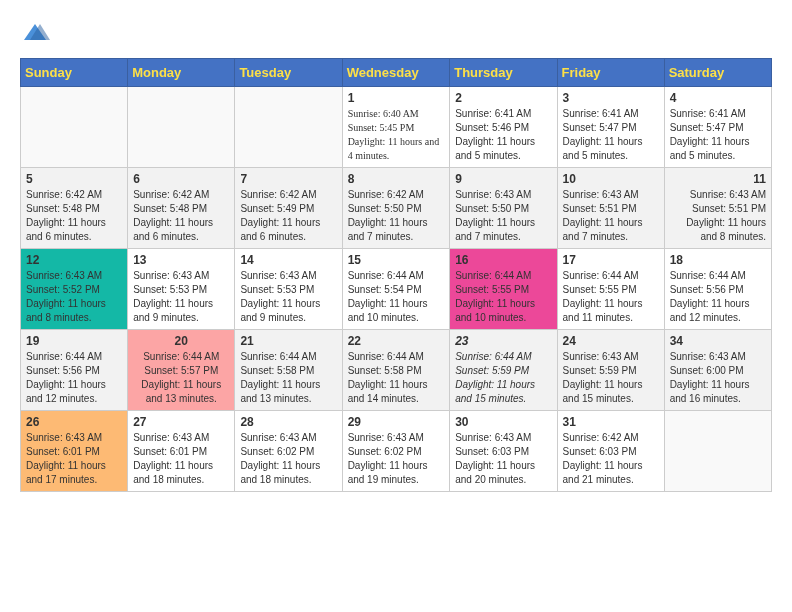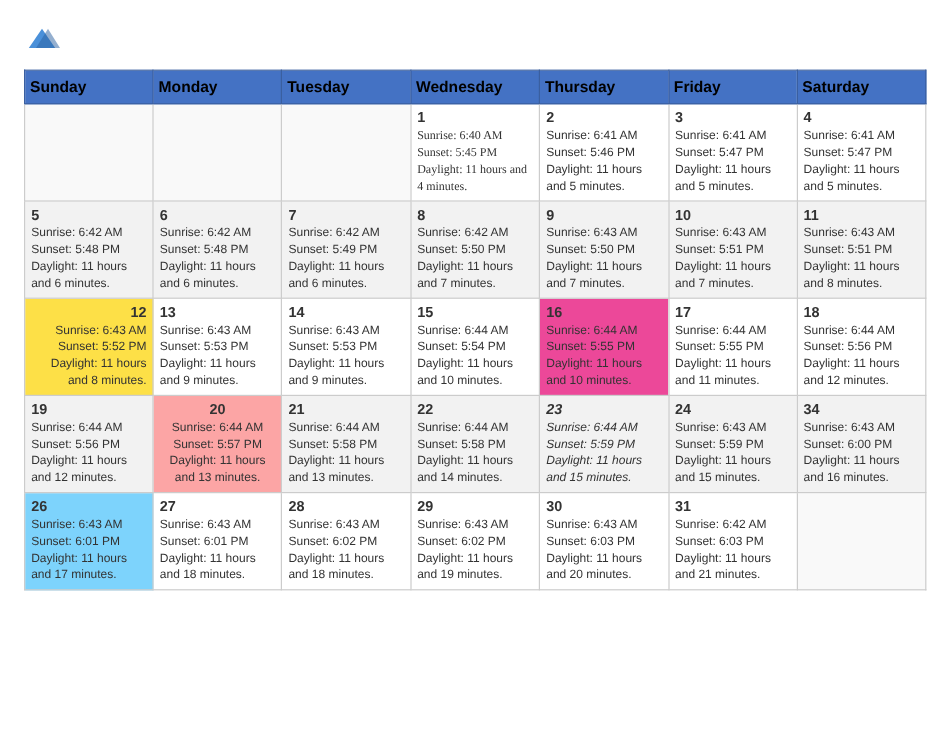--- a/index.html
+++ b/index.html
@@ -28,21 +28,21 @@
       font-size: 16px;
       color: #333;
     }
     .calendar {
       width: 100%;
       border-collapse: collapse;
       border: 1px solid #ccc;
     }
     .calendar th {
       background-color: #4472c4;
-      color: #000000;
+      color: #fde047;
       font-size: 13px;
       padding: 6px 4px;
       text-align: left;
       border: 1px solid #3a5fa0;
       font-weight: bold;
     }
     .calendar td {
       vertical-align: top;
       border: 1px solid #ccc;
       padding: 4px 5px;
@@ -175,29 +175,29 @@
           <div class="day-info" style="white-space: pre-line;">Sunrise: 6:43 AM
 Sunset: 5:50 PM
 Daylight: 11 hours and 7 minutes.</div>
         </td>
         <td style="background: rgb(242, 242, 242);">
           <span class="day-number">10</span>
           <div class="day-info" style="white-space: pre-line;">Sunrise: 6:43 AM
 Sunset: 5:51 PM
 Daylight: 11 hours and 7 minutes.</div>
         </td>
-        <td style="background: rgb(242, 242, 242);">
+        <td style="background: rgb(242, 242, 242); text-align: right;">
           <span class="day-number">11</span>
           <div class="day-info" style="white-space: pre-line;">Sunrise: 6:43 AM
 Sunset: 5:51 PM
 Daylight: 11 hours and 8 minutes.</div>
         </td>
       </tr>
       <tr>
-        <td style="background: #fde047; text-align: right;">
+        <td style="background: #14b8a6;">
           <span class="day-number">12</span>
           <div class="day-info" style="white-space: pre-line;">Sunrise: 6:43 AM
 Sunset: 5:52 PM
 Daylight: 11 hours and 8 minutes.</div>
         </td>
         <td style="background: rgb(255, 255, 255); margin-top: 20px;">
           <span class="day-number">13</span>
           <div class="day-info" style="white-space: pre-line;">Sunrise: 6:43 AM
 Sunset: 5:53 PM
 Daylight: 11 hours and 9 minutes.</div>
@@ -271,21 +271,21 @@
 Daylight: 11 hours and 15 minutes.</div>
         </td>
         <td style="background: rgb(242, 242, 242);">
           <span class="day-number">34</span>
           <div class="day-info" style="white-space: pre-line;">Sunrise: 6:43 AM
 Sunset: 6:00 PM
 Daylight: 11 hours and 16 minutes.</div>
         </td>
       </tr>
       <tr>
-        <td style="background: #7dd3fc; margin-left: 48px;">
+        <td style="background: #fdba74; margin-left: 48px;">
           <span class="day-number">26</span>
           <div class="day-info" style="white-space: pre-line;">Sunrise: 6:43 AM
 Sunset: 6:01 PM
 Daylight: 11 hours and 17 minutes.</div>
         </td>
         <td style="background: rgb(255, 255, 255);">
           <span class="day-number">27</span>
           <div class="day-info" style="white-space: pre-line;">Sunrise: 6:43 AM
 Sunset: 6:01 PM
 Daylight: 11 hours and 18 minutes.</div>

